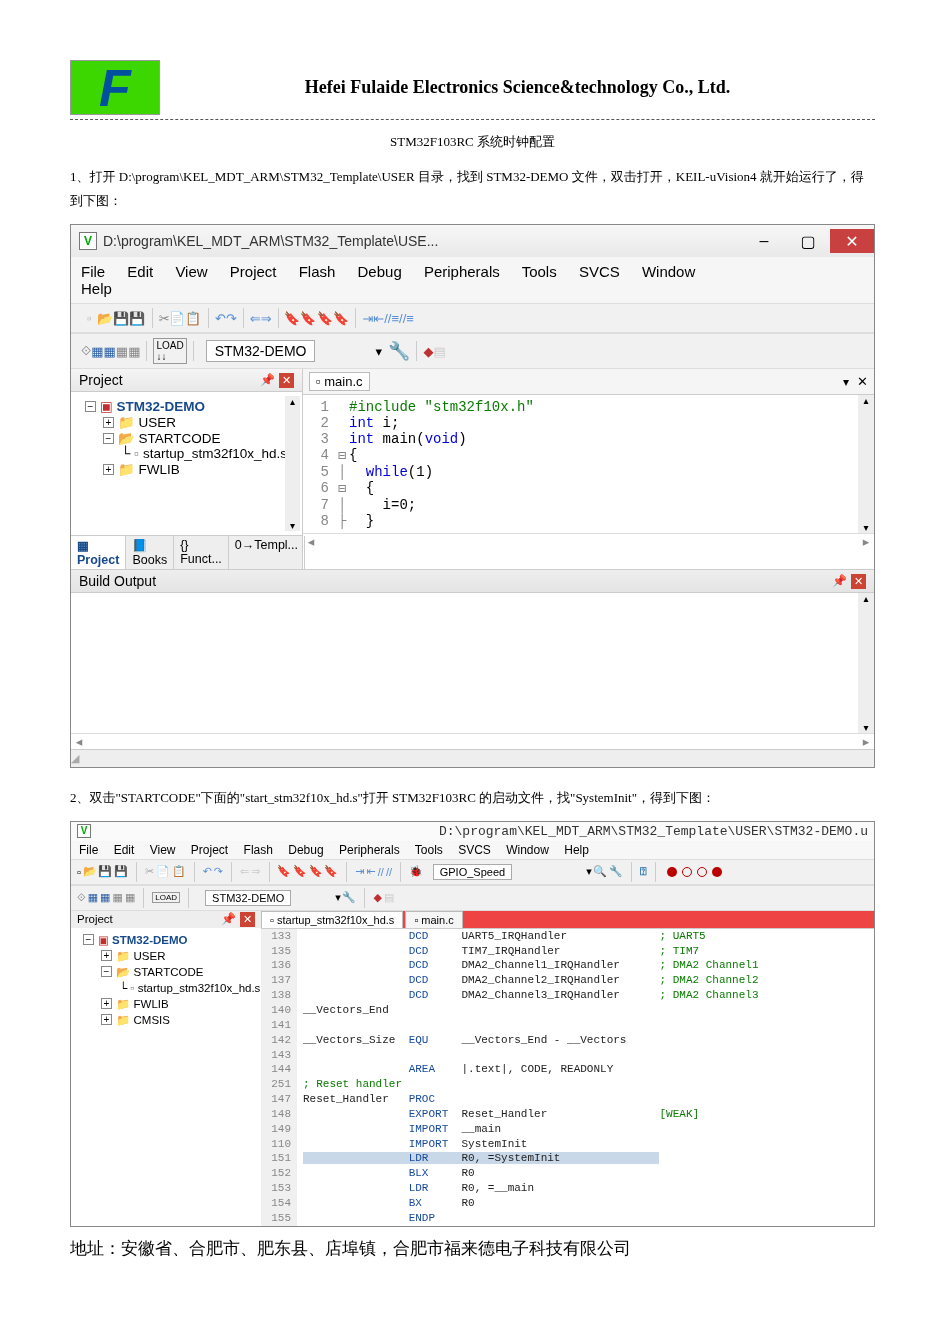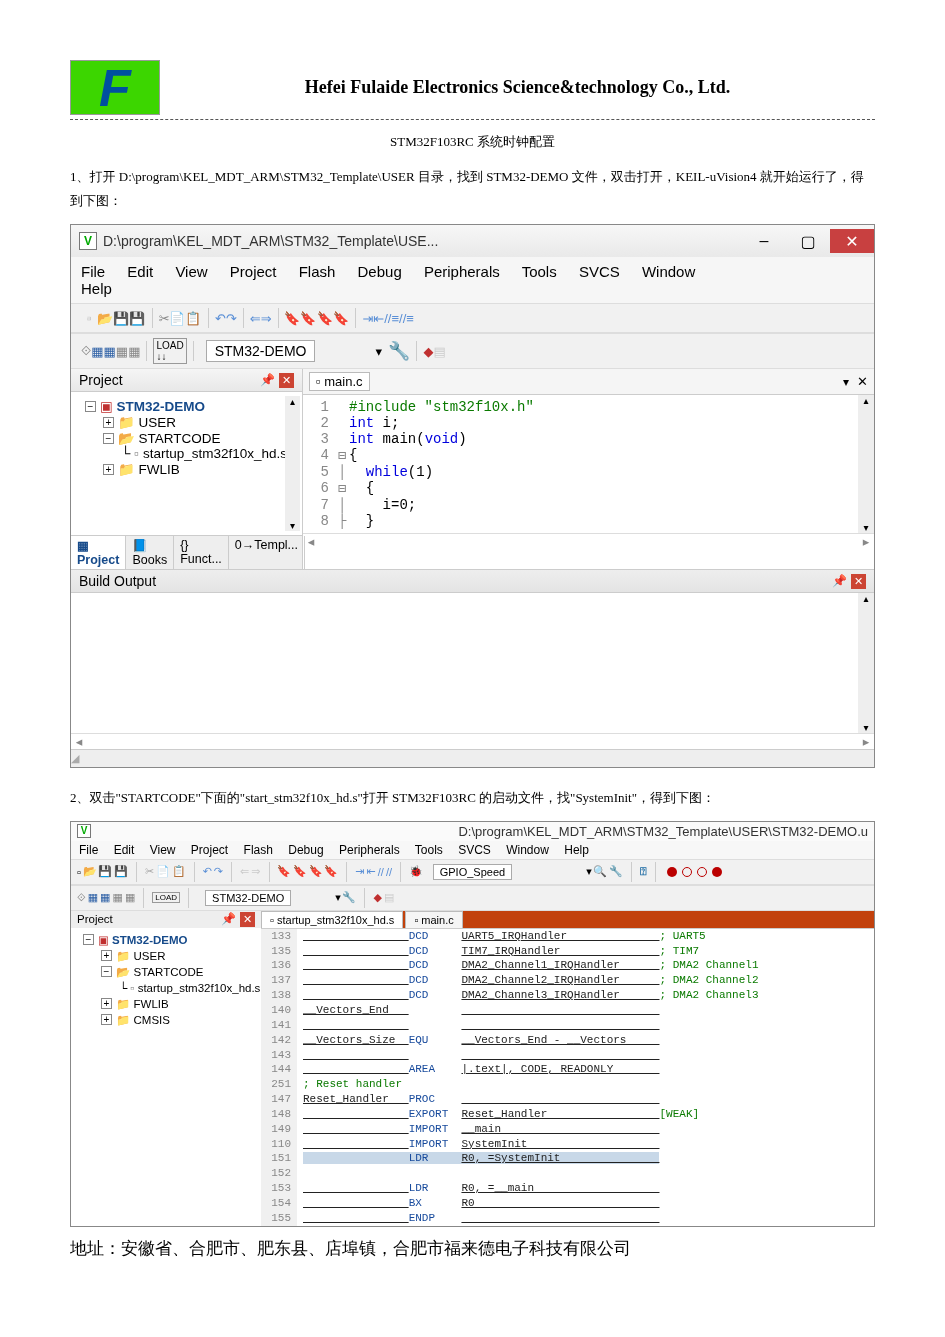--- a/index.html
+++ b/index.html
@@ -64,43 +64,43 @@
 .buildout-body { height: 140px; background:#fff; display:flex;}
 .buildout-inner { flex:1; }
 .hsbar { height:16px; border-top:1px solid #ddd; display:flex;}
 .hsbar .larrow, .hsbar .rarrow { width:16px; text-align:center; color:#888;}
 .statusbar { height:18px; background:#eee; border-top:1px solid #ccc;}
 .grip { margin-left:auto; width:16px; color:#aaa; font-size:11px; text-align:right; padding-right:2px;}
 
 
 .win2 { border:1px solid #888; font-family:"Tahoma",sans-serif; font-size:11px; background:#fff; }
 .win2 .titlebar2 { display:flex; align-items:center; background:#fafafa; padding:2px 6px; font-size:13px;}
-.titlebar2 .t { margin-left:auto; color:#333;}
+.titlebar2 .t { margin-left:auto; color:#333;font-family:Liberation Mono, monospace;}
 .win2 .menubar2 { font-size:12px; padding:2px 8px; background:#f7f7f7;}
 .win2 .menubar2 span { margin-right:12px;}
 .win2 .toolbar2 { padding:2px 6px; background:#f1f1f1; border-top:1px solid #ddd; border-bottom:1px solid #ddd; display:flex; align-items:center; gap:2px;}
 .win2 .toolbar2 .cbox { border:1px solid #aaa; background:#fff; padding:1px 6px; font-size:11px; margin-left:8px;}
 .circle { width:10px; height:10px; border-radius:50%; display:inline-block; margin-left:3px;}
 .win2 .split2 { display:flex; }
 .win2 .left2 { width:190px; }
 .win2 .right2 { flex:1; }
 .panelhead2 { background:#eee; padding:1px 6px; display:flex; font-size:11.5px; align-items:center;}
 .panelhead2 .title{flex:1;}
 .tree2 { padding:4px 2px; font-size:11.5px;}
 .tree2 .treeline { line-height:1.4;}
-.filetabs2 { display:flex; border-bottom:1px solid #ccc; background:#c2410c; font-size:11px;}
+.filetabs2 { display:flex; border-bottom:1px solid #ccc; background:#ef4444; font-size:11px;}
 .ft2 { padding:2px 8px; border:1px solid #bbb; border-bottom:none; background:#f5f5f5; margin-right:2px;}
 .ft2.active { background:#fff;}
 .code2 { font-family:"Consolas","Courier New",monospace; font-size:11px; line-height:1.35; display:block;}
 .code2 .row { display:flex;}
 .code2 .ln2 { width:36px; text-align:right; color:#888; background:#f0f0f0; padding-right:6px;}
 .code2 .txt { white-space:pre; padding-left:6px;}
 .op-navy { color:#174a9c;}
 .op-green { color:#0a7a00;}
-.op-black { color:#222;text-decoration:underline;}
+.op-black { color:#222;}
 </style>
 </head>
 <body>
 
 <div class="page">
 
   <div class="logo-row">
     <div class="logo-box">F</div>
     <div class="title-col">
       <div class="title-bold">Hefei Fulaide Electronics Science&amp;technology Co., Ltd.</div>
@@ -443,20 +443,21 @@
             <div class="row">
               <div class="ln2">110</div>
               <div class="txt"><span class="op-black">                </span><span class="op-navy">IMPORT  </span><span class="op-black">SystemInit                    </span></div>
             </div>
             <div class="row">
               <div class="ln2">151</div>
               <div class="txt"><span style="background:#c8d8e8;">                <span class="op-navy">LDR     </span><span class="op-black">R0, =SystemInit               </span></span></div>
             </div>
             <div class="row">
               <div class="ln2">152</div>
+              <div class="txt"><span class="op-black">                </span><span class="op-navy">BLX     </span><span class="op-black">R0                            </span></div>
             </div>
             <div class="row">
               <div class="ln2">153</div>
               <div class="txt"><span class="op-black">                </span><span class="op-navy">LDR     </span><span class="op-black">R0, =__main                   </span></div>
             </div>
             <div class="row">
               <div class="ln2">154</div>
               <div class="txt"><span class="op-black">                </span><span class="op-navy">BX      </span><span class="op-black">R0                            </span></div>
             </div>
             <div class="row">

